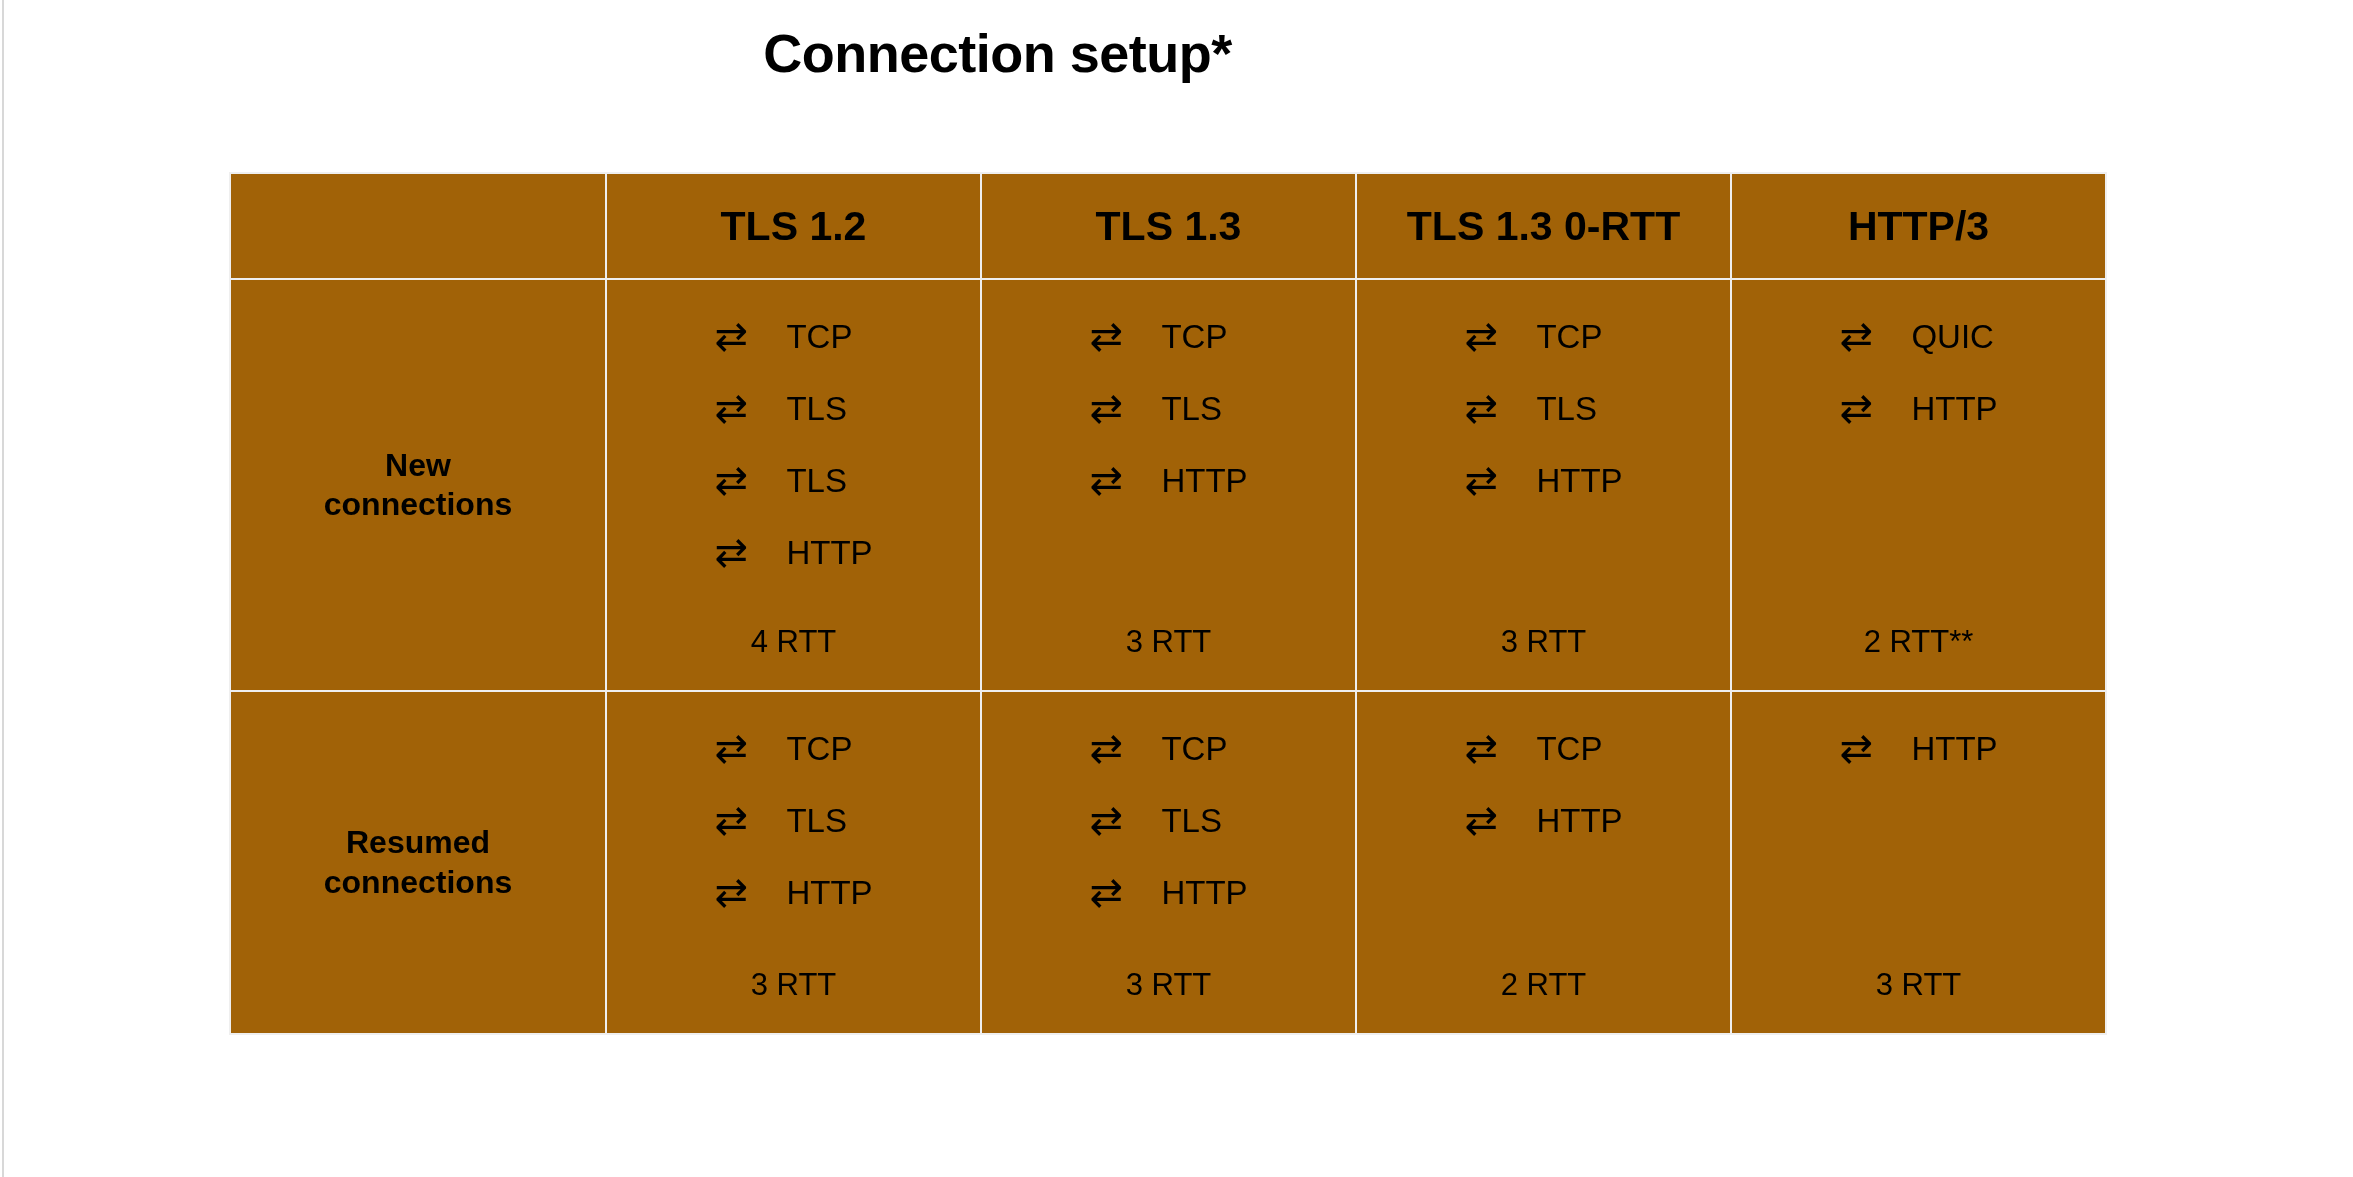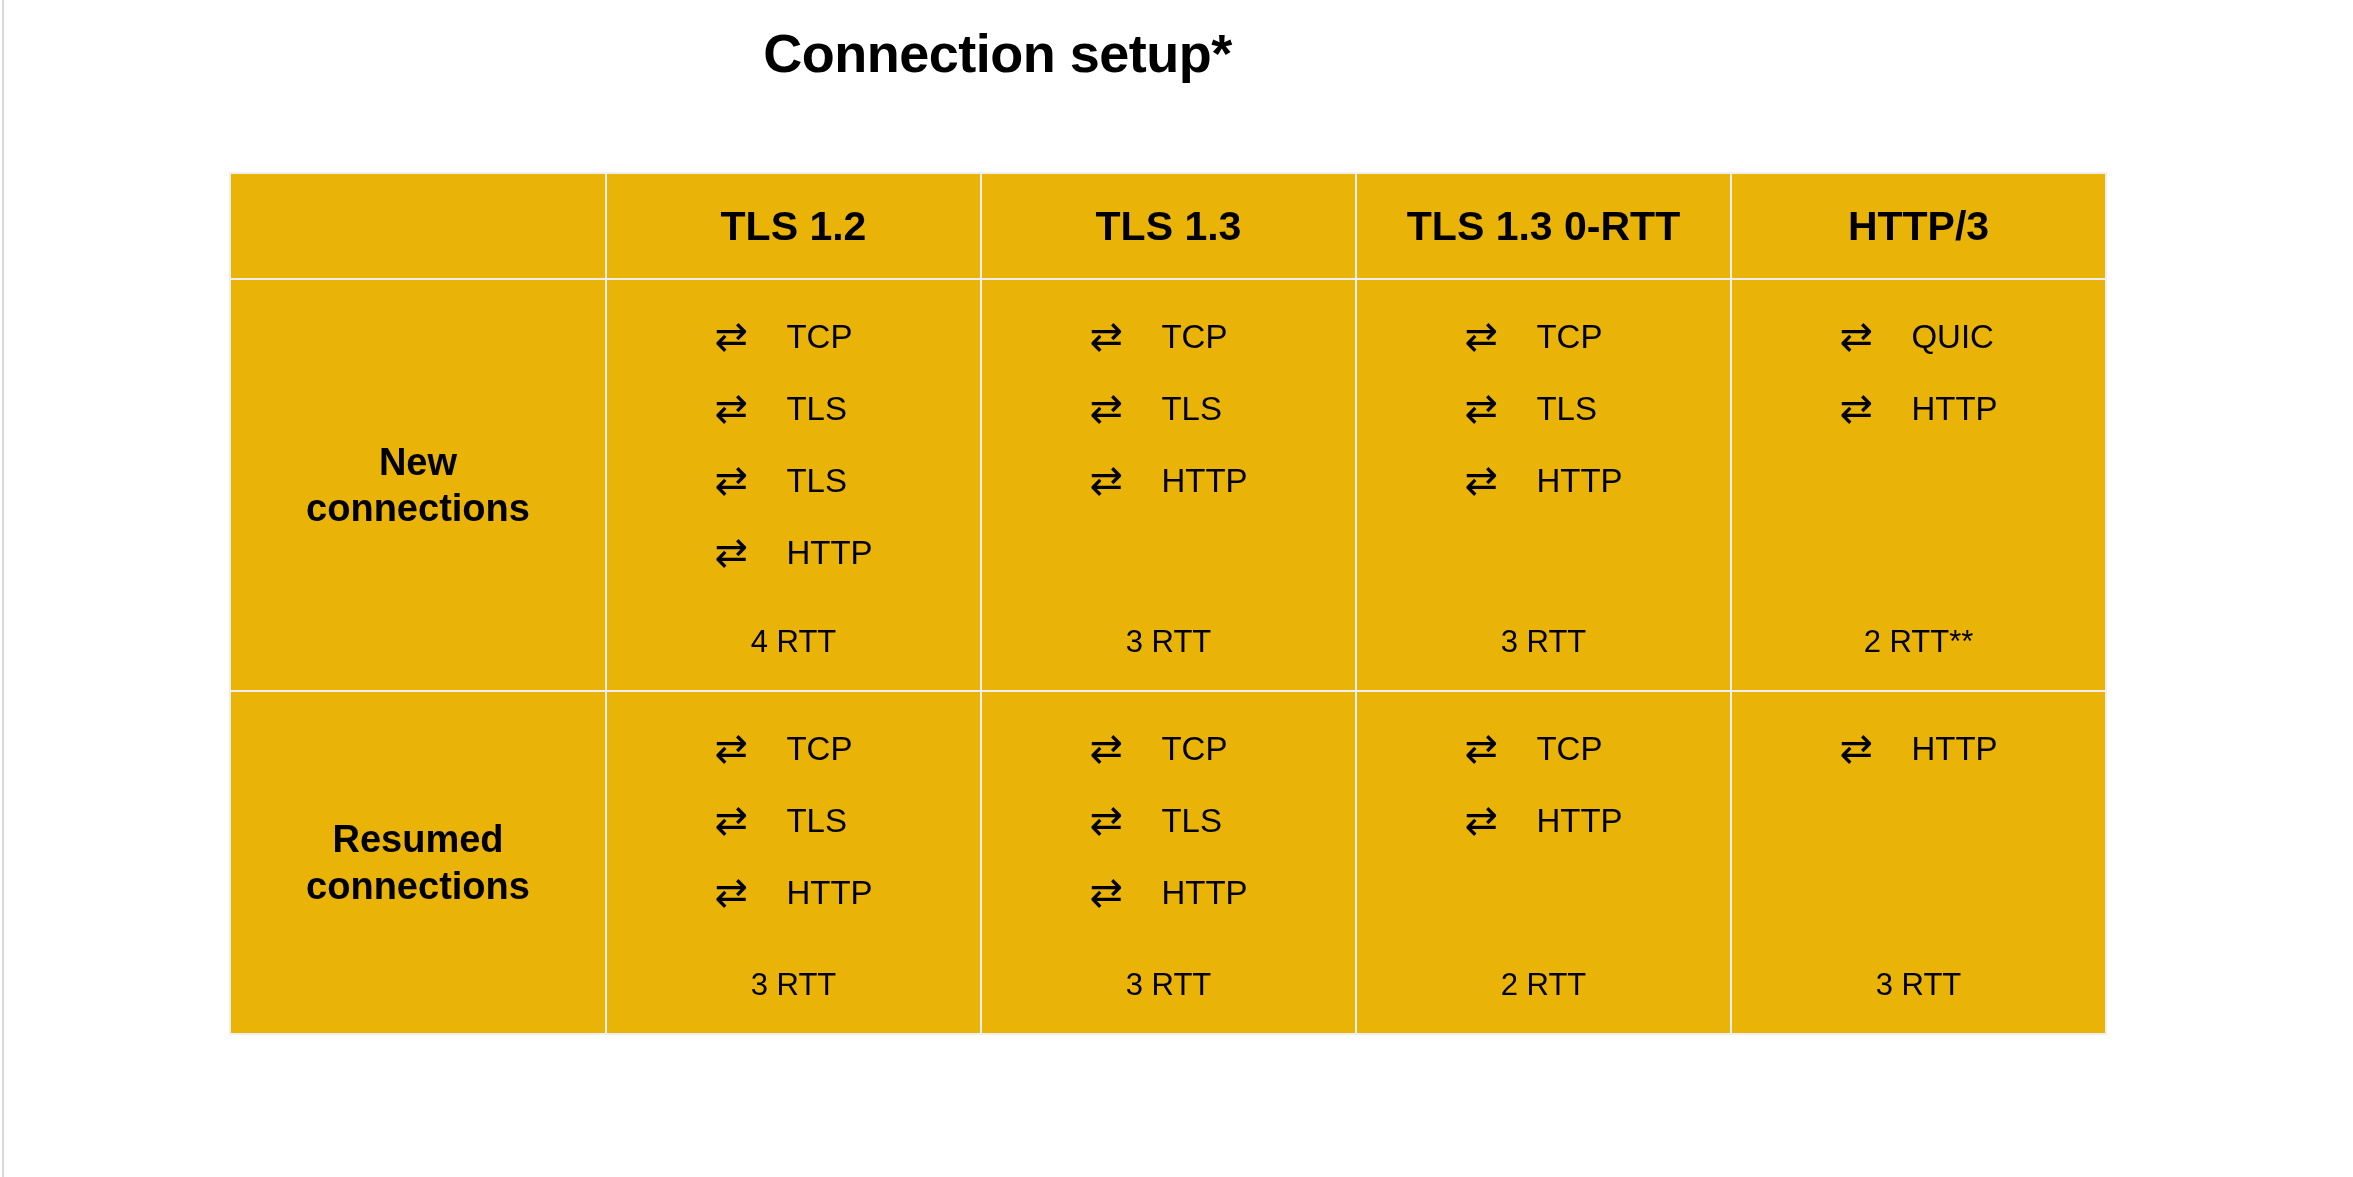--- a/index.html
+++ b/index.html
@@ -40,40 +40,40 @@
     width: 1876px;
     border-collapse: collapse;
     table-layout: fixed;
   }
   table.setup-table td,
   table.setup-table th {
     border: 2px solid #efefef;
     padding: 0;
     vertical-align: middle;
     text-align: center;
-    background: #eab308;
+    background: #a16207;
   }
   col.label-col { width: 376px; }
   col.data-col  { width: 375px; }
 
   thead th {
     height: 104px;
     font-size: 41px;
     font-weight: bold;
   }
   thead th.corner { font-size: 0; }
 
   tbody td {
     height: 410px;
   }
   tbody tr.row-resumed td {
     height: 341px;
   }
   .row-label {
-    font-size: 38px;
+    font-size: 32px;
     font-weight: bold;
     line-height: 1.22;
     white-space: pre-line;
   }
   .cell-inner {
     display: flex;
     flex-direction: column;
     align-items: center;
     justify-content: flex-start;
     height: 100%;

